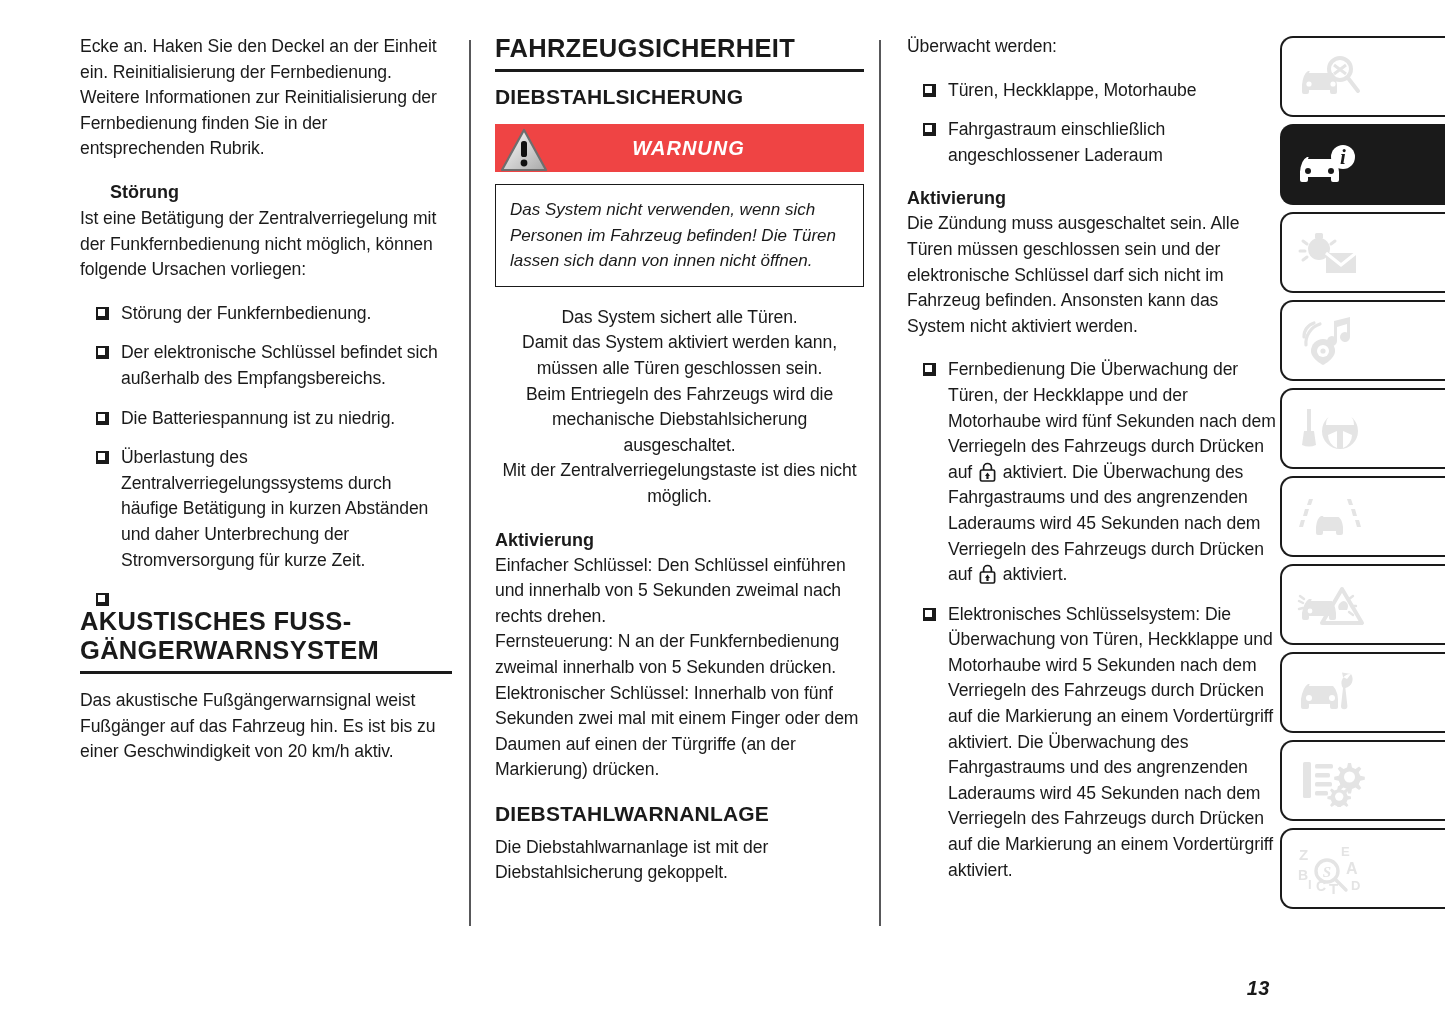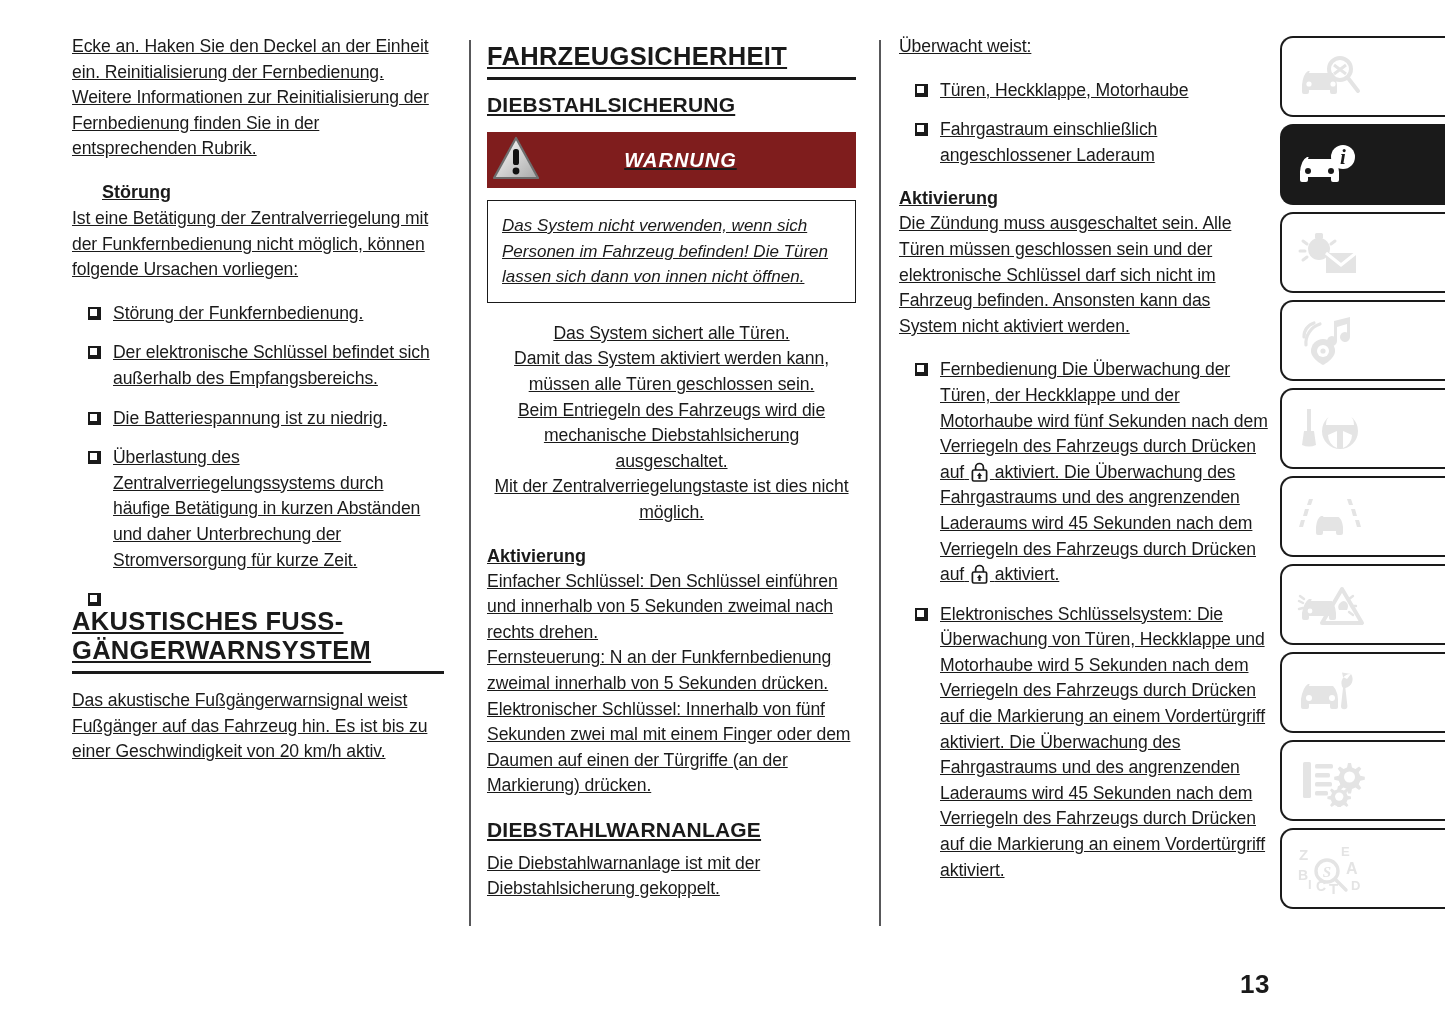--- a/index.html
+++ b/index.html
@@ -27,33 +27,32 @@
     position: absolute;
     left: 72px;
     top: 34px;
     width: 1200px;
     height: 890px;
   }
 
   
   .columns {
     position: absolute;
-    left: 0;
+    left: 8px;
     top: 0;
     width: 1200px;
     display: flex;
     align-items: flex-start;
-    text-decoration: underline;
   }
   .col {
     position: relative;
     box-sizing: border-box;
   }
   .col-1 { width: 390px; padding-right: 18px; }
-  .col-2 { width: 412px; padding-left: 25px; padding-right: 18px; margin-top: 8px; }
+  .col-2 { width: 412px; padding-left: 25px; padding-right: 18px; }
   .col-3 { width: 398px; padding-left: 25px; }
 
   .col-divider {
     position: absolute;
     top: 6px;
     width: 2px;
     height: 886px;
     background: #58585a;
   }
   .div-1 { left: 397px; }
@@ -123,22 +122,22 @@
     box-sizing: border-box;
     border: 2px solid #1a1a1a;
     border-right-width: 4px;
     border-bottom-width: 4px;
     background: #ffffff;
   }
 
   
   .warn-banner {
     position: relative;
-    height: 56px;
-    background: #7f1d1d;
+    height: 48px;
+    background: #ef4444;
     margin: 14px 0 0 0;
     display: flex;
     align-items: center;
   }
   .warn-tri {
     position: absolute;
     left: 4px;
     top: 2px;
     width: 50px;
     height: 48px;
@@ -197,24 +196,25 @@
   .tab.active {
     background: #1a1a1a;
   }
   .tab svg { display: block; }
 
   
   .pageno {
     position: absolute;
     right: 175px;
     bottom: 18px;
-    font-size: 26px;
+    font-size: 20px;
     font-weight: bold;
     letter-spacing: 0.5px;
     color: #1a1a1a;
+    font-style: italic;
   }
 </style>
 </head>
 <body>
 
 <div class="page">
 
   <div class="content-area">
 
     <div class="col-divider div-1"></div>
@@ -293,21 +293,21 @@
 Elektronischer Schlüssel: Innerhalb von fünf Sekunden zwei mal mit einem Finger oder dem Daumen auf einen der Türgriffe (an der Markierung) drücken.</p>
 
         <h2 class="section" style="margin-top:14px;">DIEBSTAHLWARNANLAGE</h2>
 
         <p class="body-block tight" style="margin-top:-2px;">Die Diebstahlwarnanlage ist mit der Diebstahlsicherung gekoppelt.</p>
 
       </div>
 
       <div class="col col-3">
 
-        <p class="body-block">Überwacht weist:</p>
+        <p class="body-block">Überwacht werden:</p>
 
         <ul class="sq">
           <li>
             <span class="sqbullet"></span>
             <span>Türen, Heckklappe, Motorhaube</span>
           </li>
           <li>
             <span class="sqbullet"></span>
             <span>Fahrgastraum einschließlich angeschlossener Laderaum</span>
           </li>

